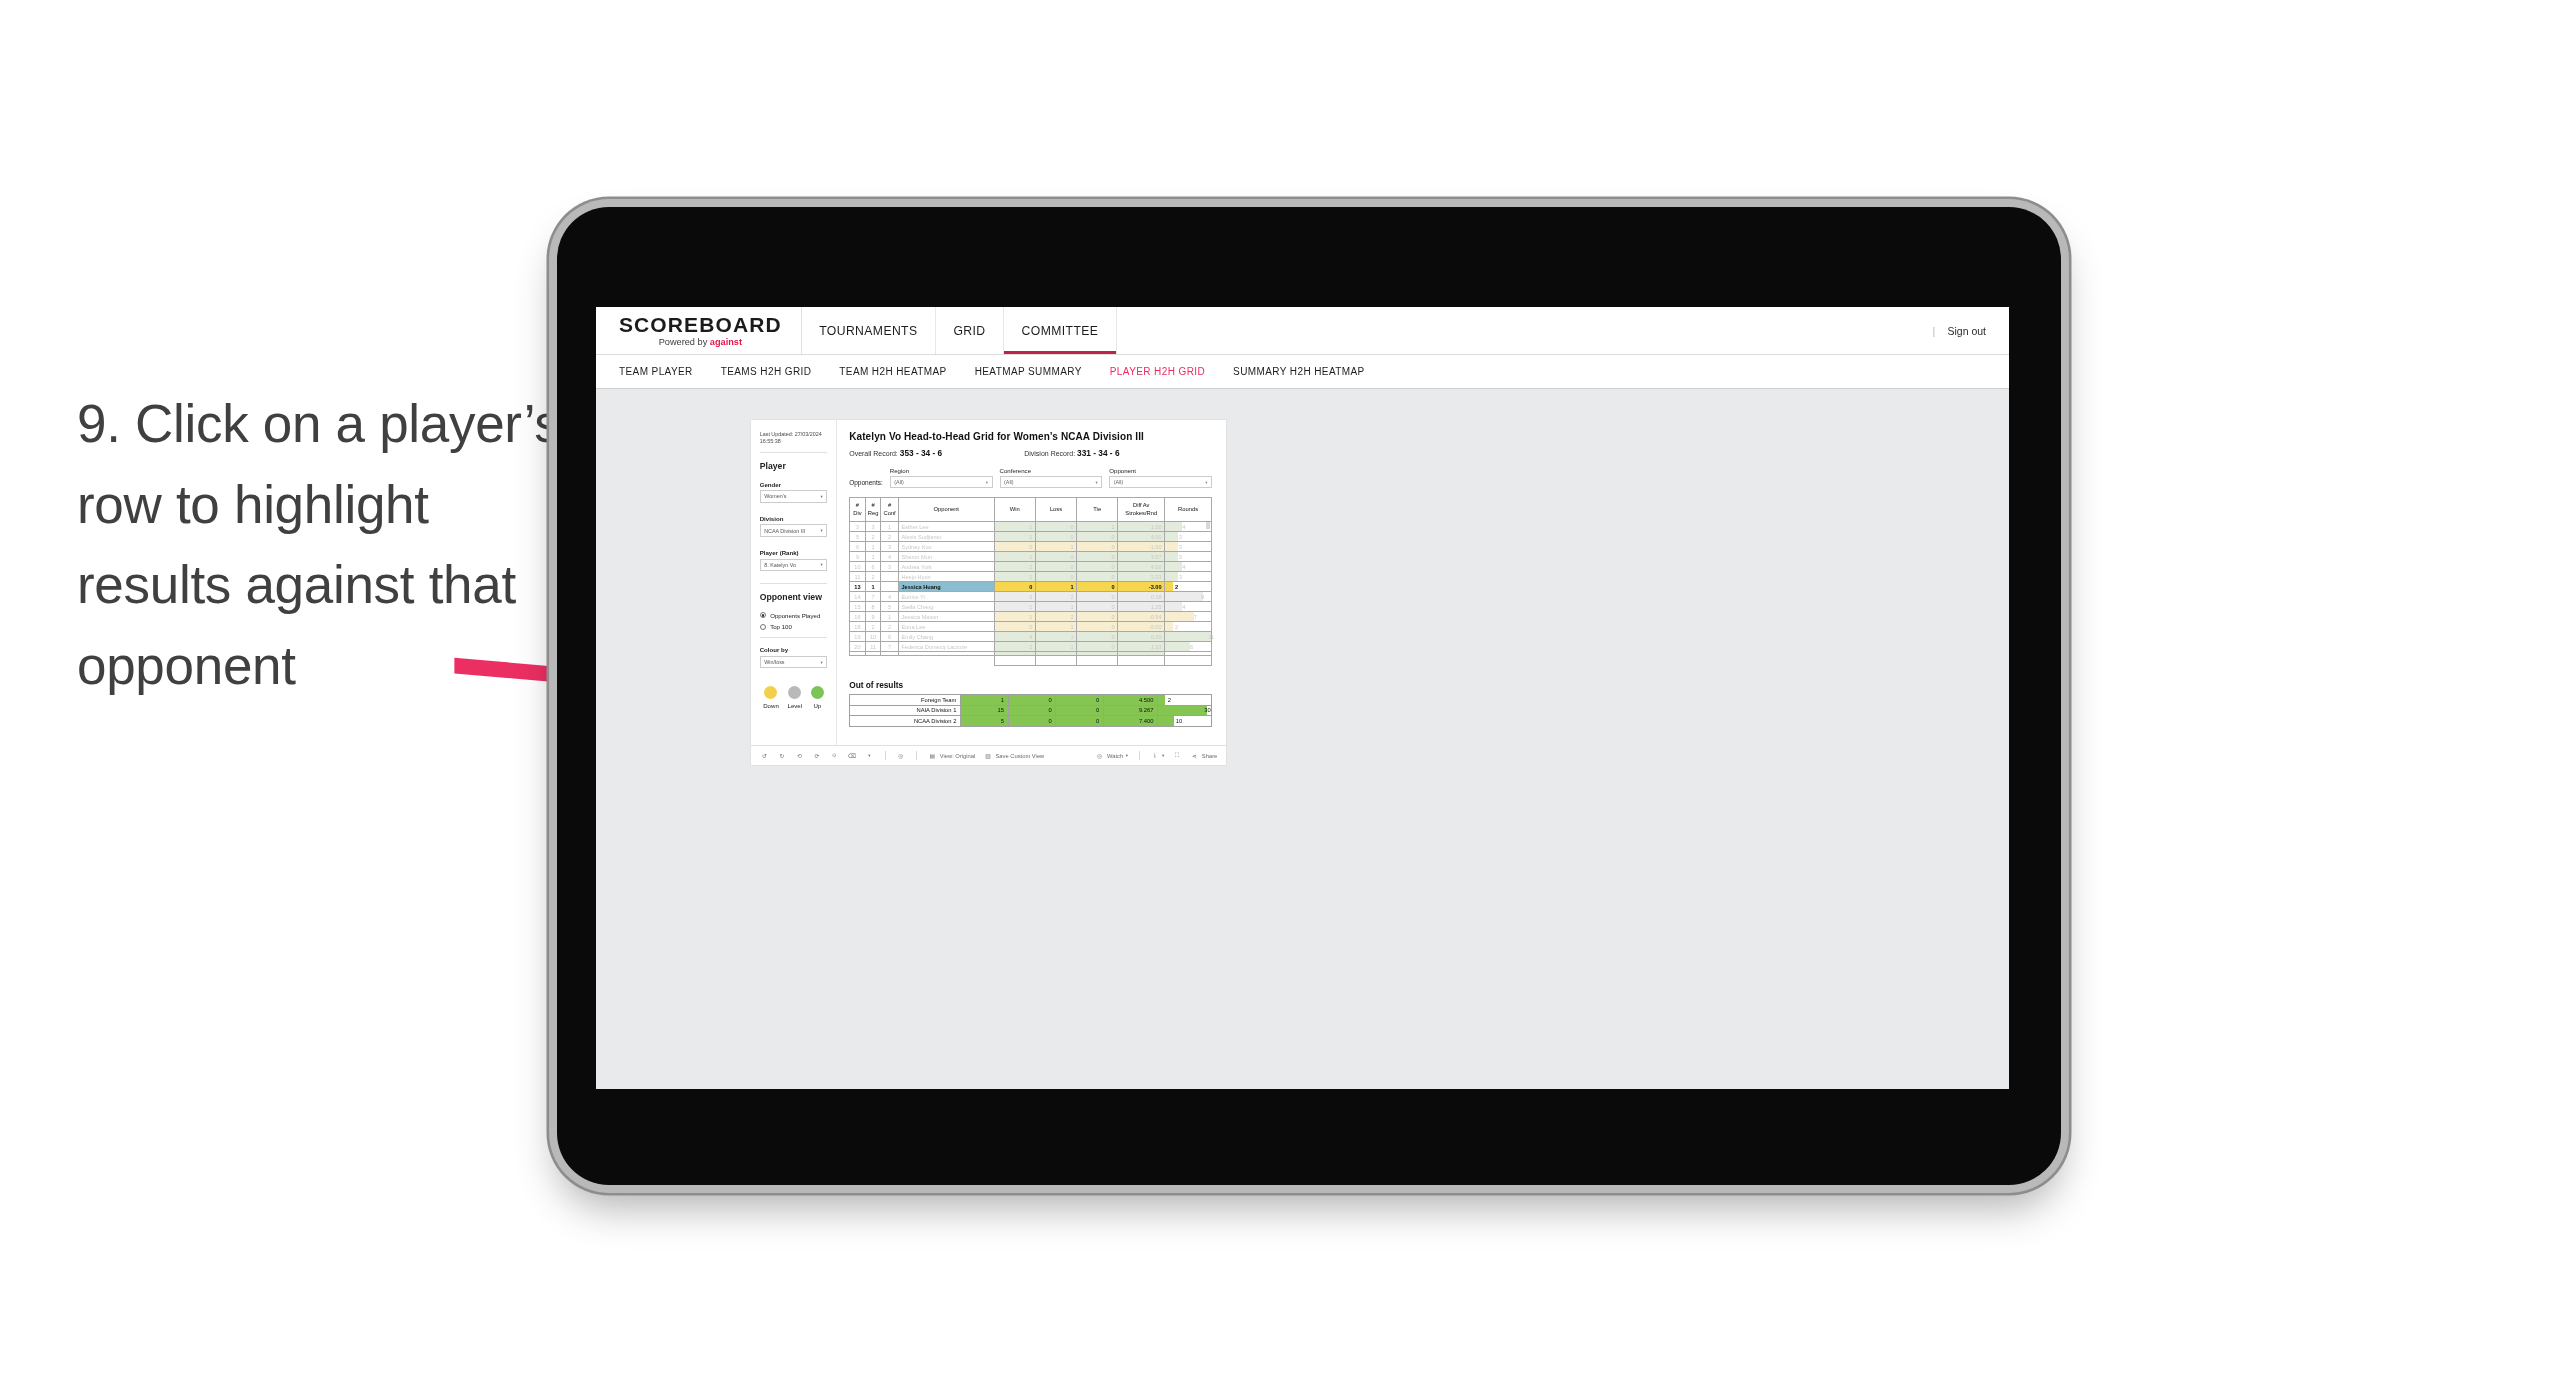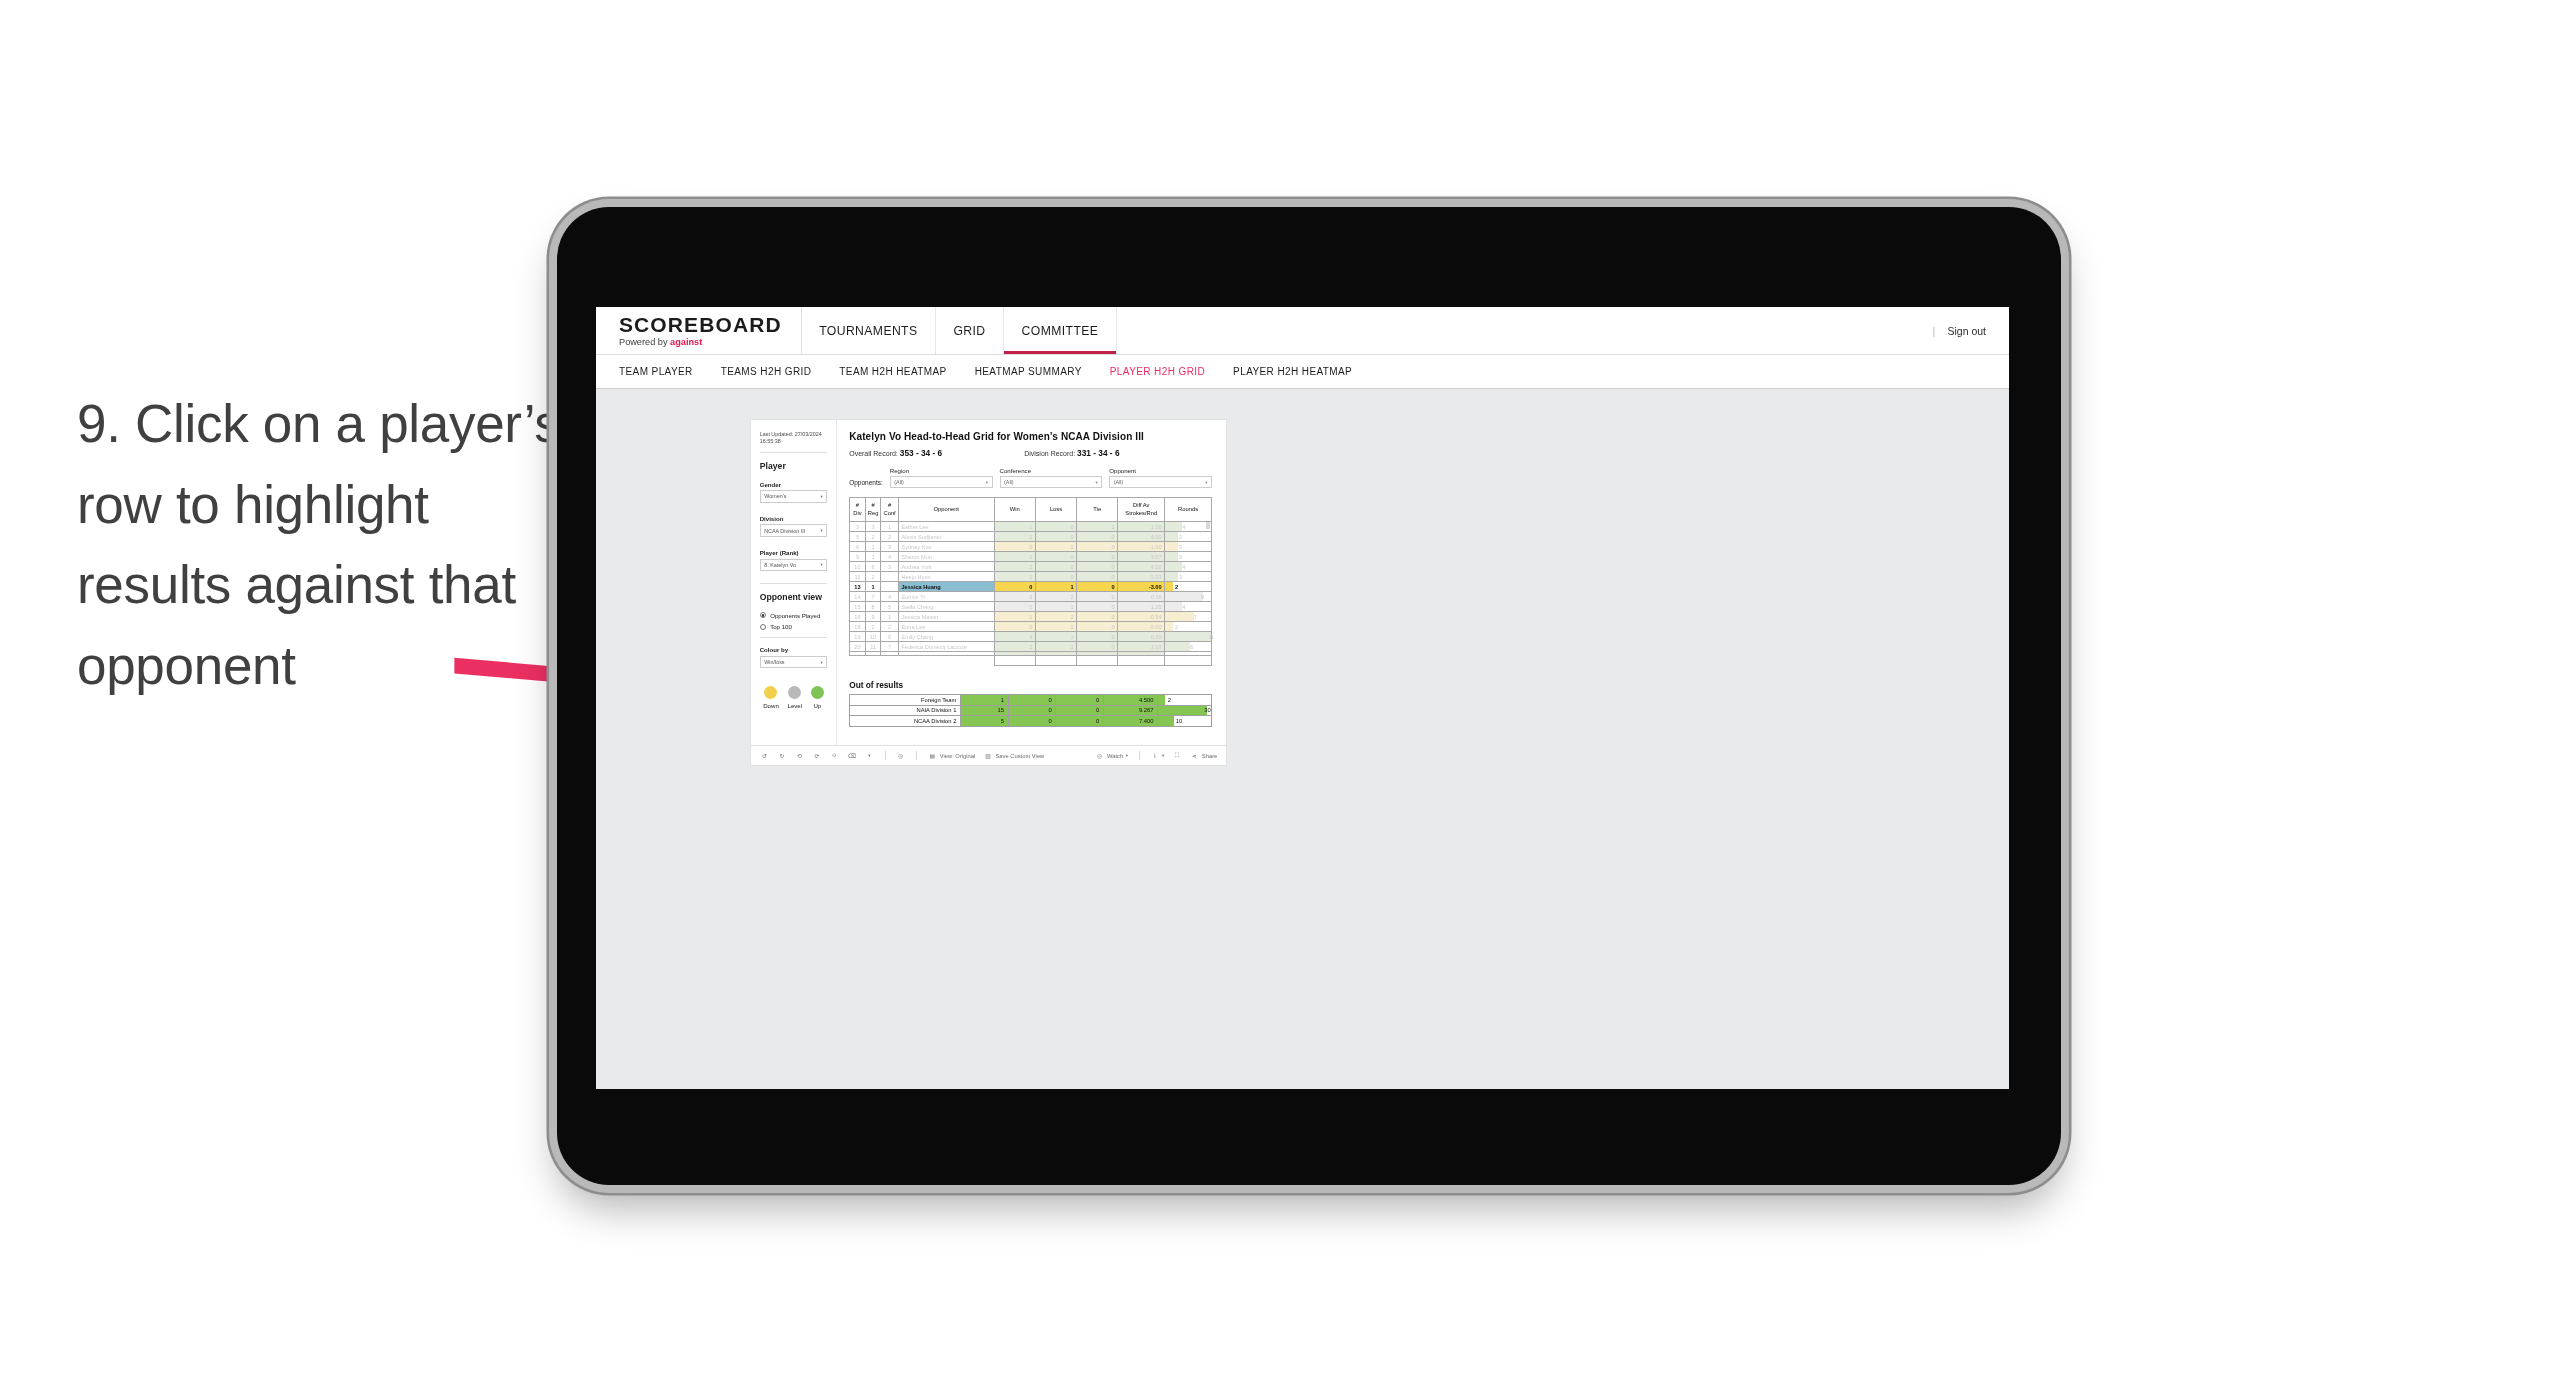--- a/index.html
+++ b/index.html
@@ -10,21 +10,21 @@
 
   
   #arrow{position:absolute;left:454px;top:642px;width:664px;height:96px;pointer-events:none;}
 
   
   #tablet{position:absolute;left:557px;top:207px;width:1504px;height:978px;background:#0a0a0a;border-radius:52px;
           box-shadow:0 0 0 7.9px #b9b9b9, 0 0 0 10.5px #8d8d8d, 0 23px 40px rgba(0,0,0,.30);}
   #screen{position:absolute;left:39px;top:100px;width:1413px;height:782px;background:#e8eaec;overflow:hidden;}
 
   
-  .topnav{height:47px;background:#fff;display:flex;align-items:stretch;border-bottom:0.9px solid #dcdcdc;}
+  .topnav{height:47px;background:#fff;display:flex;align-items:stretch;border-bottom:0.9px solid #dcdcdc;text-align:center;}
   .brand{display:flex;flex-direction:column;justify-content:center;padding:0 19px 0 23px;border-right:0.9px solid #e2e2e2;}
   .brand .bname{font-size:21px;font-weight:bold;letter-spacing:1.1px;color:#1b1b1b;line-height:1;font-family:"Liberation Sans",sans-serif;}
   .brand .bsub{font-size:9.2px;color:#3a3a3a;margin-top:2.6px;}
   .brand .bsub b{color:#e8174e;font-weight:bold;}
   .navtab{display:flex;align-items:center;padding:0 17.5px;font-size:12.2px;color:#1d1d1d;letter-spacing:0.4px;border-right:0.9px solid #e8e8e8;cursor:pointer;position:relative;}
   .navtab.active:after{content:"";position:absolute;left:0;right:0;bottom:0;height:2.6px;background:#c0204a;}
   .navspacer{flex:1;}
   .signout{display:flex;align-items:center;font-size:10.5px;color:#2b2b2b;padding-right:23px;}
   .signout .bar{color:#b9b9b9;margin-right:12.2px;}
 
@@ -125,21 +125,21 @@
         <span>Sign out</span>
       </div>
     </div>
 
     <div class="subnav">
       <div class="subtab">TEAM PLAYER</div>
       <div class="subtab">TEAMS H2H GRID</div>
       <div class="subtab">TEAM H2H HEATMAP</div>
       <div class="subtab">HEATMAP SUMMARY</div>
       <div class="subtab active">PLAYER H2H GRID</div>
-      <div class="subtab">PLAYER H2H HEATMAP</div>
+      <div class="subtab">SUMMARY H2H HEATMAP</div>
     </div>
 
     <div class="canvas">
       <div class="viz">
         <div class="vizbody">
 
           <div class="fpanel">
             <div class="upd">Last Updated: 27/03/2024 16:55:38</div>
             <div class="hr"></div>
             <div class="ftitle">Player</div>

